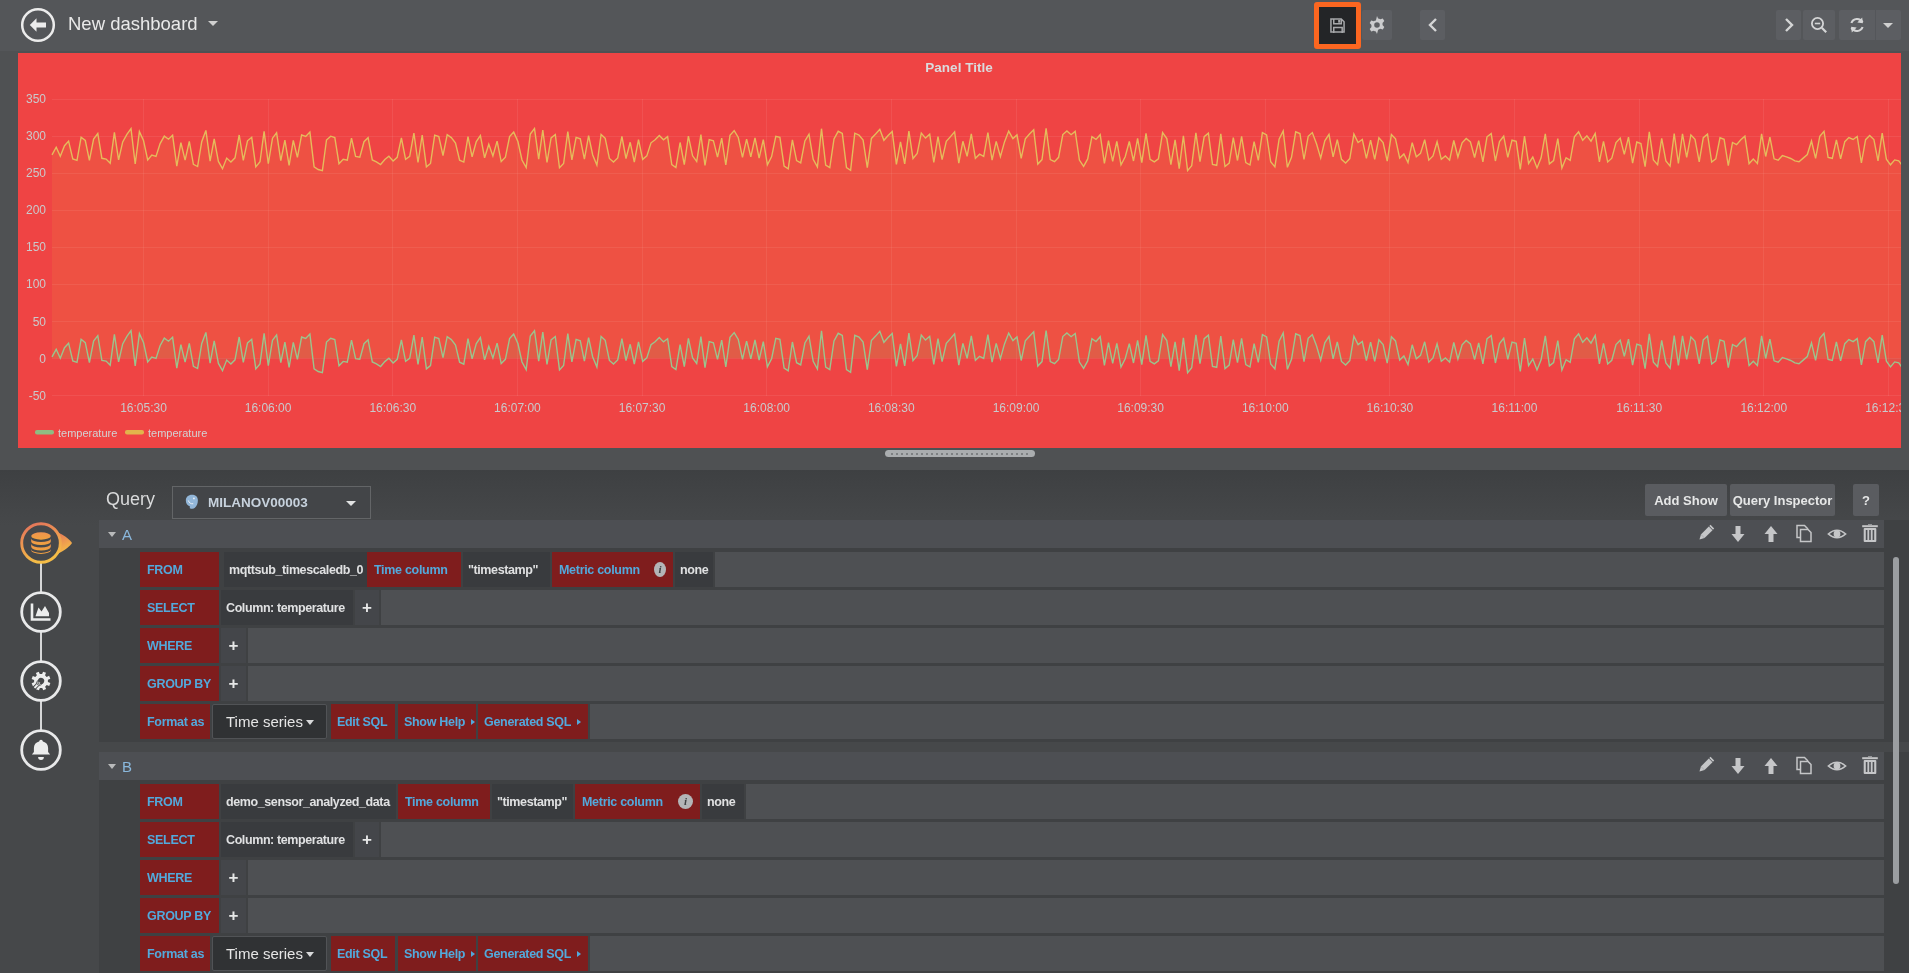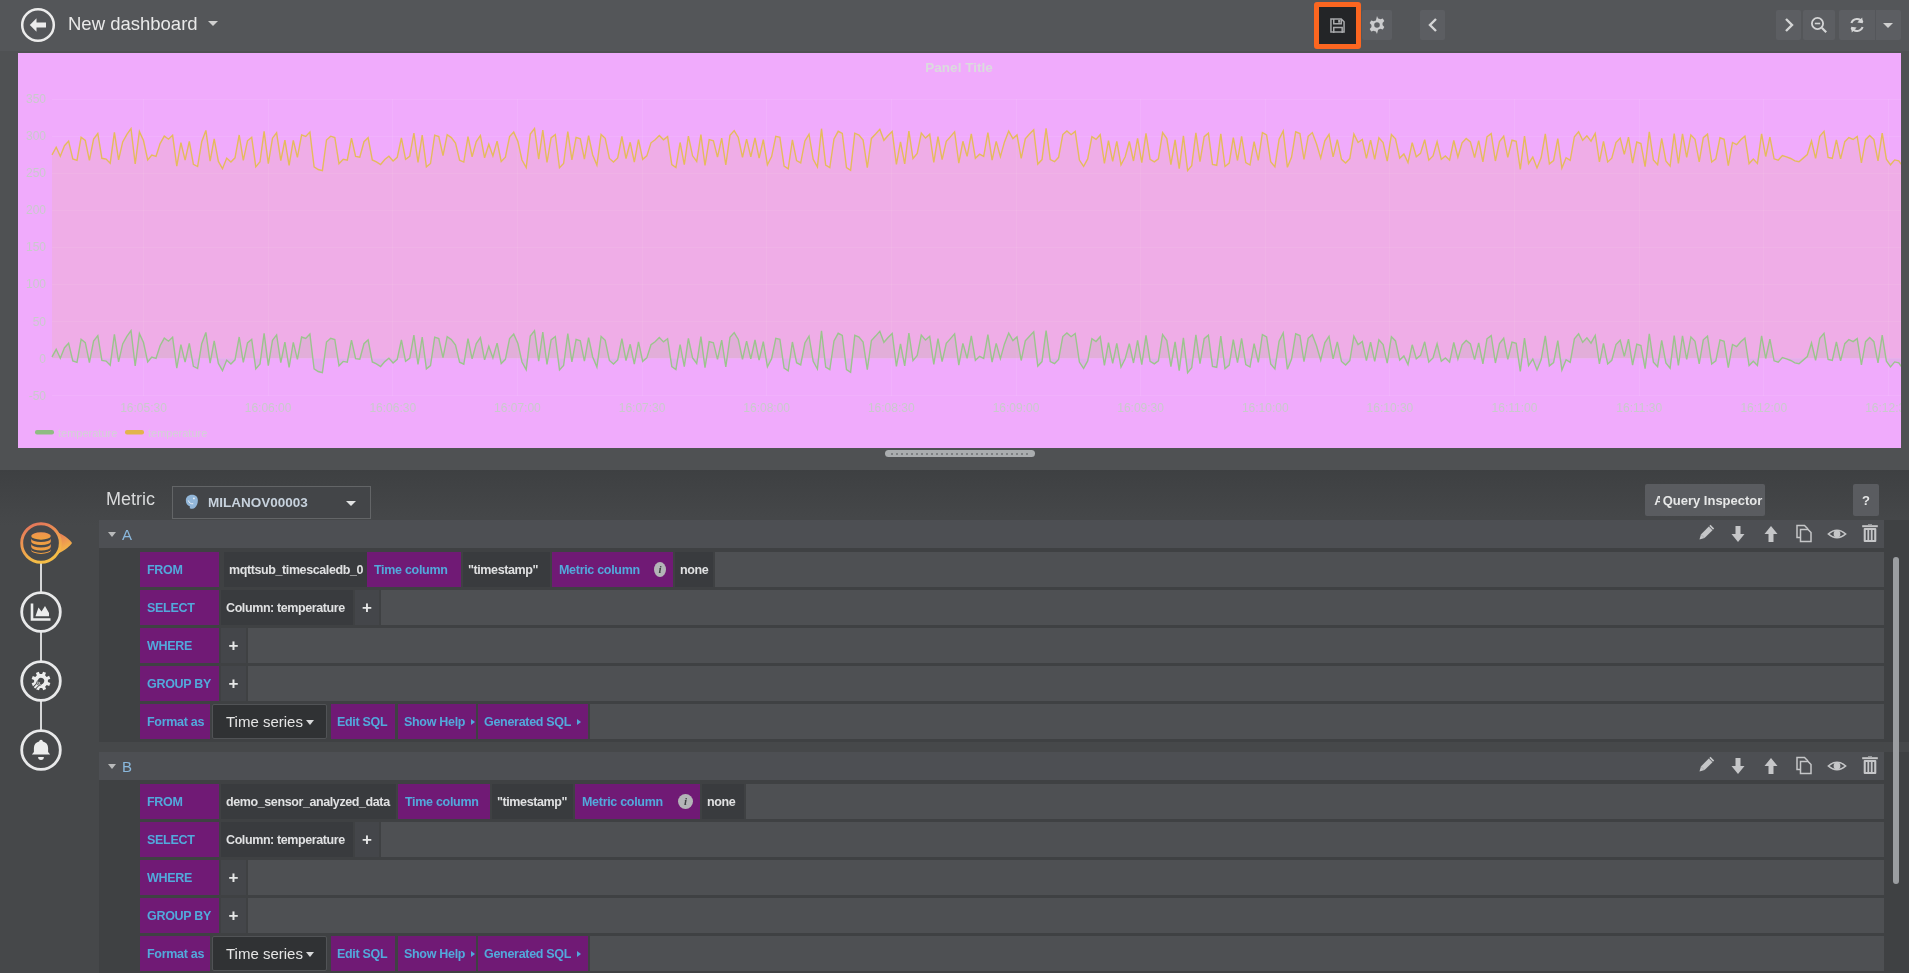--- a/index.html
+++ b/index.html
@@ -6,21 +6,21 @@
 .navbar { position:absolute; left:0; top:0; width:1909px; height:51px; background:#545659; }
 .navtitle { position:absolute; left:68px; top:13px; font-size:18.5px; color:#e9e9e9; }
 .navcaret { display:inline-block; margin-left:10px; vertical-align:4px;
   border-left:5px solid transparent; border-right:5px solid transparent; border-top:5px solid #d0d0d0; }
 .navbtn { position:absolute; top:10px; height:30px; background:#5c5e62; border-radius:2px;
   color:#dcdddd; font-size:14px; font-weight:bold; text-align:center; white-space:nowrap; }
 .save { position:absolute; left:1314px; top:2px; width:47px; height:47px; background:#232527;
   border:5px solid #fb6620; border-radius:3px; display:flex; align-items:center; justify-content:center; }
 .gearbtn { left:1362px; width:30px; display:flex; align-items:center; justify-content:center; }
 .tnav { display:flex; align-items:center; justify-content:center; }
-.panel { position:absolute; left:18px; top:53px; width:1883px; height:395px; background:#f0abfc; }
+.panel { position:absolute; left:18px; top:53px; width:1883px; height:395px; background:#ef4444; }
 .ptitle { fill:#dadbdd; font-size:13.5px; font-weight:bold; font-family:"Liberation Sans",sans-serif; }
 .axis { fill:#c9cacc; font-size:12px; font-family:"Liberation Sans",sans-serif; }
 .leg { fill:#d2d3d4; font-size:11px; font-family:"Liberation Sans",sans-serif; }
 .pill { position:absolute; left:885px; top:450px; width:150px; height:7px; border-radius:4px;
   background:#aaadaf; overflow:hidden; }
 .pill:after { content:""; position:absolute; left:6px; right:6px; top:2.5px; height:2px;
   background-image:repeating-linear-gradient(90deg, #7d8082 0 2px, #aaadaf 2px 5px); }
 .editpane { position:absolute; left:0; top:470px; width:1909px; height:503px; background:#46484a; }
 .editshadow { position:absolute; left:0; top:0; width:100%; height:55px;
   background:linear-gradient(#3e4042, #46484a); }
@@ -33,21 +33,21 @@
   color:#e6e7e7; font-size:13px; font-weight:bold; display:flex; align-items:center; justify-content:center; }
 .qblock { position:absolute; left:99px; top:0; width:1810px; background:#3f4143; }
 .qheader { position:absolute; left:99px; width:1785px; height:28px; background:#4d4f53; }
 .hcaret { position:absolute; left:9px; top:12px; border-left:4.5px solid transparent;
   border-right:4.5px solid transparent; border-top:5px solid #b9babb; }
 .hname { position:absolute; left:23px; top:5.5px; color:#8ab8dd; font-size:15px; }
 .qrow { position:absolute; left:99px; width:1785px; height:35px; }
 .rem { position:absolute; top:0; height:35px; background:#4e5053; }
 .cell { position:absolute; top:0; height:35px; display:flex; align-items:center; padding:0 7px;
   font-size:12.5px; font-weight:bold; white-space:nowrap; overflow:hidden; }
-.lbl { background:#701a75; color:#52a9dc; letter-spacing:-0.3px; }
+.lbl { background:#7f1d1d; color:#52a9dc; letter-spacing:-0.3px; }
 .val { background:#393b3e; color:#e0e1e2; letter-spacing:-0.4px; padding:0 5px; }
 .plus { background:#44464a; color:#e6e7e7; font-size:17px; justify-content:center; padding:0; }
 .lbl2 { padding:0 6px; }
 .tri { display:inline-block; width:0; height:0; margin-left:6px;
   border-top:3.5px solid transparent; border-bottom:3.5px solid transparent; border-left:4.5px solid #52a9dc; }
 .info { width:15px; height:15px; border-radius:50%; background:#b3b5b7; color:#3f4143;
   font-size:11px; font-weight:bold; text-align:center; line-height:15px; margin-left:14px;
   font-family:"Liberation Serif", serif; font-style:italic; }
 .tselect { position:absolute; top:0; width:115px; height:35px; background:#303234; border:1px solid #515356; color:#e6e6e6;
   font-size:15px; font-weight:normal; display:flex; align-items:center; padding-left:13px; border-radius:2px; }
@@ -214,28 +214,28 @@
       </g>
 <g>
 <circle cx="41" cy="750" r="19.3" fill="none" stroke="#e8e9ea" stroke-width="2.8"></circle>
 <g transform="translate(41,750)" fill="#eceded">
 <path d="M0 -10.2 a1.9 1.9 0 0 1 1.9 1.6 a7 7 0 0 1 5.2 6.7 v3.9 l2 2.5 h-18.2 l2 -2.5 v-3.9 a7 7 0 0 1 5.2-6.7 a1.9 1.9 0 0 1 1.9-1.6"></path>
 <path d="M-2.9 7 h5.8 a2.9 2.9 0 0 1 -5.8 0"></path>
 </g>
       </g>
 </g>
   </svg>
-<div class="qlabel">Metric</div>
+<div class="qlabel">Query</div>
 <div class="dspicker"><svg width="17" height="17" viewBox="0 0 24 24" style="vertical-align:-3px">
 <path d="M21 10.2 C21 5.2 17 2.6 12.6 2.6 C7.6 2.6 4 5.8 4 10.6 C4 14.6 6.2 17.6 9.6 18.6 L9.6 21.4 C12.4 22.8 15.2 22.4 16.8 20.9 C19.6 18.3 21 14.7 21 10.2 Z" fill="#92b6d8"></path>
 <circle cx="15.4" cy="7.6" r="1.35" fill="#e9eef5"></circle>
 <path d="M7.5 10.5 C8.5 14 11 15.5 14.5 15.2" fill="none" stroke="#e9eef5" stroke-width="1.4"></path>
 </svg><span style="margin-left:8px">MILANOV00003</span><span class="dscaret"></span></div>
 <div class="topbtn" style="left:1645px;width:82px">Add Show</div>
-<div class="topbtn" style="left:1660px;width:105px">Query Inspector</div>
+<div class="topbtn" style="left:1730px;width:105px">Query Inspector</div>
 <div class="topbtn" style="left:1853px;width:26px">?</div>
 <div class="qblock" style="top:520px;height:222px"></div>
 <div class="qblock" style="top:752px;height:221px"></div>
 <div class="qheader" style="top:520px">
     <span class="hcaret"></span>
     <span class="hname">A</span>
   </div>
 <svg width="200" height="20" viewBox="0 0 200 20" style="position:absolute;left:1695;top:524">
 <g fill="#c5c6c8" stroke="none">
 <g transform="translate(10,10) rotate(45)">

